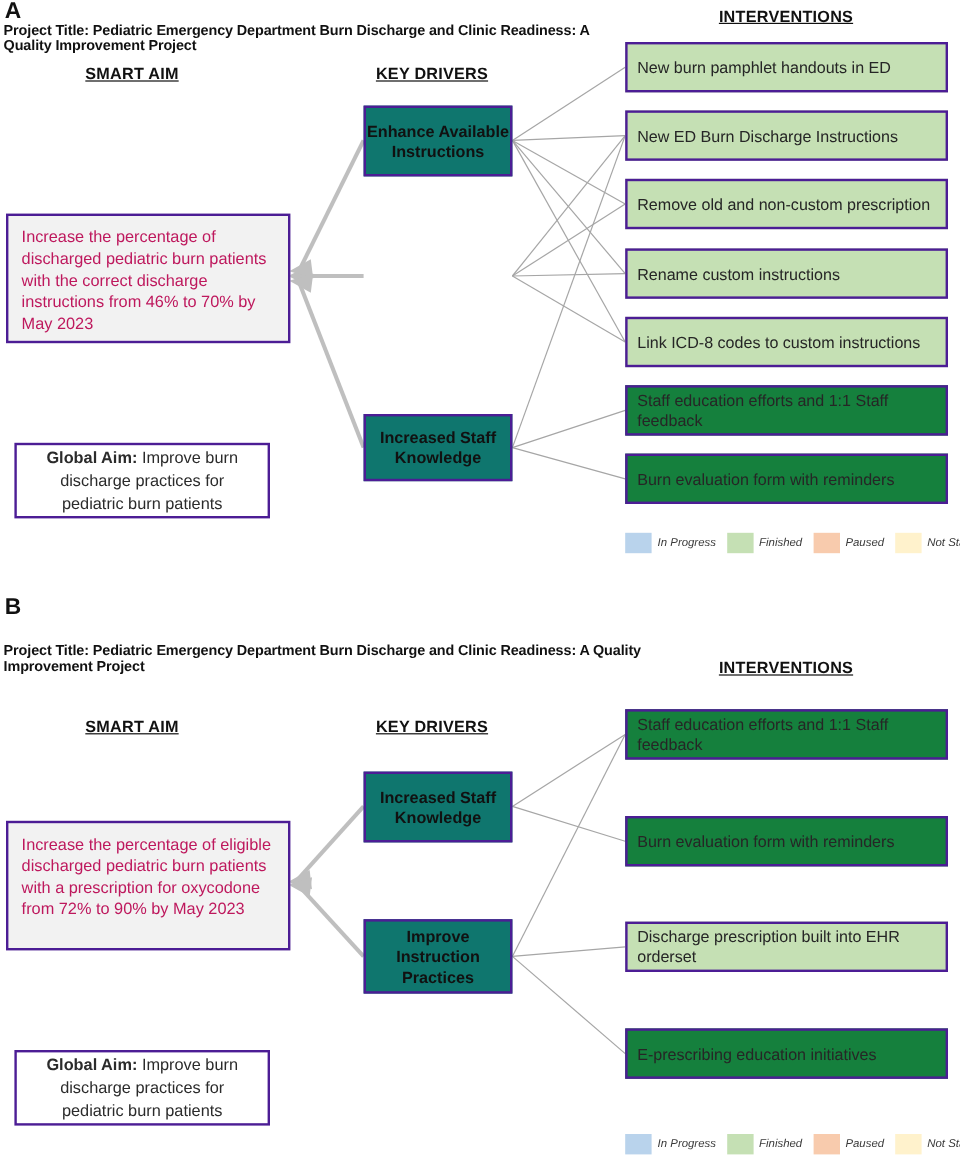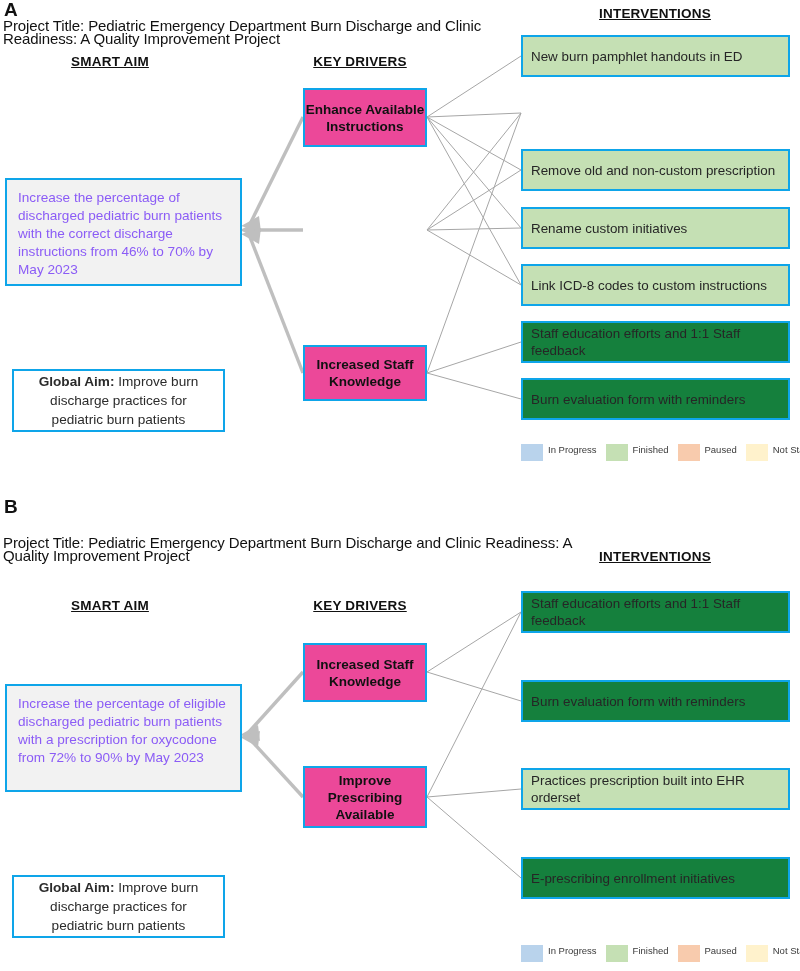--- a/index.html
+++ b/index.html
@@ -12,68 +12,68 @@
   .panel{position:absolute;left:0;width:800px;}
   #panel-a{top:0;height:490px;}
   #panel-b{top:497px;height:474px;}
 
   .panel-letter{
     position:absolute;left:4px;top:0px;
     font-size:19px;font-weight:bold;letter-spacing:0px;line-height:19px;
   }
   .project-title{
     position:absolute;left:3px;
-    font-size:15px;font-weight:normal;line-height:13px;
+    font-size:12px;font-weight:bold;line-height:13px;
     letter-spacing:-0.1px;
   }
   .col-head{
     position:absolute;
     font-size:13.5px;font-weight:bold;text-decoration:underline;
     text-align:center;letter-spacing:0.2px;
   }
 
   svg.edges{position:absolute;left:0;top:0;width:800px;height:100%;overflow:visible;}
 
   .node{
     position:absolute;box-sizing:border-box;
-    border:2px solid #0ea5e9;
+    border:2px solid #4c1d95;
     background:#ffffff;
     display:flex;align-items:center;
     font-size:13.5px;line-height:16px;
   }
   .aim-box{
     padding:9px 10px 9px 11px;
     background:#f2f2f2;
-    color:#8b5cf6;
+    color:#be185d;
     align-items:flex-start;
     font-size:13.6px;line-height:18px;
   }
   .global-box{
     padding:8px 10px;
     background:#ffffff;color:#2b2b2b;
     text-align:center;justify-content:center;
     font-size:13.6px;line-height:19px;
   }
   .global-box b{font-weight:bold;}
   .driver-box{
     justify-content:center;text-align:center;
     font-weight:bold;font-size:13.5px;line-height:17px;
-    background:#ec4899;
+    background:#0f766e;
   }
   .iv-box{
     padding:3px 0 3px 8px;
     align-items:center;
     font-size:13.4px;line-height:17px;
     color:#262626;
   }
   .iv-green{background:#c5e0b4;}
   .iv-blue{background:#15803d;}
 
   .legend{position:absolute;display:flex;align-items:center;}
-  .legend-item{display:flex;margin-right:9px;}
+  .legend-item{display:flex;align-items:center;margin-right:9px;font-style:italic;}
   .swatch{width:22px;height:17px;display:inline-block;}
   .legend-label{font-size:9.5px;color:#3a3a3a;margin-left:5px;white-space:nowrap;}
 </style>
 </head>
 <body>
 
 <div class="panel" id="panel-a">
 
   <div class="panel-letter">A</div>
   <div class="project-title" style="top:19px;width:500px;">Project Title: Pediatric Emergency Department Burn Discharge and Clinic Readiness: A Quality Improvement Project</div>
@@ -123,25 +123,28 @@
   <div class="node driver-box" style="left:303px;top:88px;width:124px;height:59px;">
     <span>Enhance Available Instructions</span>
   </div>
   <div class="node driver-box" style="left:303px;top:345px;width:124px;height:56px;">
     <span>Increased Staff Knowledge</span>
   </div>
 
   <div class="node iv-box iv-green" style="left:521px;top:35px;width:269px;height:42px;">
     <span>New burn pamphlet handouts in ED</span>
   </div>
+  <div class="node iv-box iv-green" style="left:521px;top:92px;width:269px;height:42px;">
+    <span>New ED Burn Discharge Instructions</span>
+  </div>
   <div class="node iv-box iv-green" style="left:521px;top:149px;width:269px;height:42px;">
     <span>Remove old and non-custom prescription</span>
   </div>
   <div class="node iv-box iv-green" style="left:521px;top:207px;width:269px;height:42px;">
-    <span>Rename custom initiatives</span>
+    <span>Rename custom instructions</span>
   </div>
   <div class="node iv-box iv-green" style="left:521px;top:264px;width:269px;height:42px;">
     <span>Link ICD-8 codes to custom instructions</span>
   </div>
   <div class="node iv-box iv-blue" style="left:521px;top:321px;width:269px;height:42px;">
     <span>Staff education efforts and 1:1 Staff feedback</span>
   </div>
   <div class="node iv-box iv-blue" style="left:521px;top:378px;width:269px;height:42px;">
     <span>Burn evaluation form with reminders</span>
   </div>
@@ -200,34 +203,34 @@
   </div>
 
   <div class="node global-box" style="left:12px;top:378px;width:213px;height:63px;">
     <span><b>Global Aim:</b><span> Improve burn discharge practices for pediatric burn patients</span></span>
   </div>
 
   <div class="node driver-box" style="left:303px;top:146px;width:124px;height:59px;">
     <span>Increased Staff Knowledge</span>
   </div>
   <div class="node driver-box" style="left:303px;top:269px;width:124px;height:62px;">
-    <span>Improve Prescribing Available</span>
+    <span>Improve Instruction Practices</span>
   </div>
 
   <div class="node iv-box iv-blue" style="left:521px;top:94px;width:269px;height:42px;">
     <span>Staff education efforts and 1:1 Staff feedback</span>
   </div>
   <div class="node iv-box iv-blue" style="left:521px;top:183px;width:269px;height:42px;">
     <span>Burn evaluation form with reminders</span>
   </div>
   <div class="node iv-box iv-green" style="left:521px;top:271px;width:269px;height:42px;">
-    <span>Practices prescription built into EHR orderset</span>
+    <span>Discharge prescription built into EHR orderset</span>
   </div>
   <div class="node iv-box iv-blue" style="left:521px;top:360px;width:269px;height:42px;">
-    <span>E-prescribing enrollment initiatives</span>
+    <span>E-prescribing education initiatives</span>
   </div>
 
   <div class="legend" style="left:521px;top:448px;">
     <div class="legend-item">
       <span class="swatch" style="background:#b9d3ec;"></span>
       <span class="legend-label">In Progress</span>
     </div>
     <div class="legend-item">
       <span class="swatch" style="background:#c5e0b4;"></span>
       <span class="legend-label">Finished</span>

